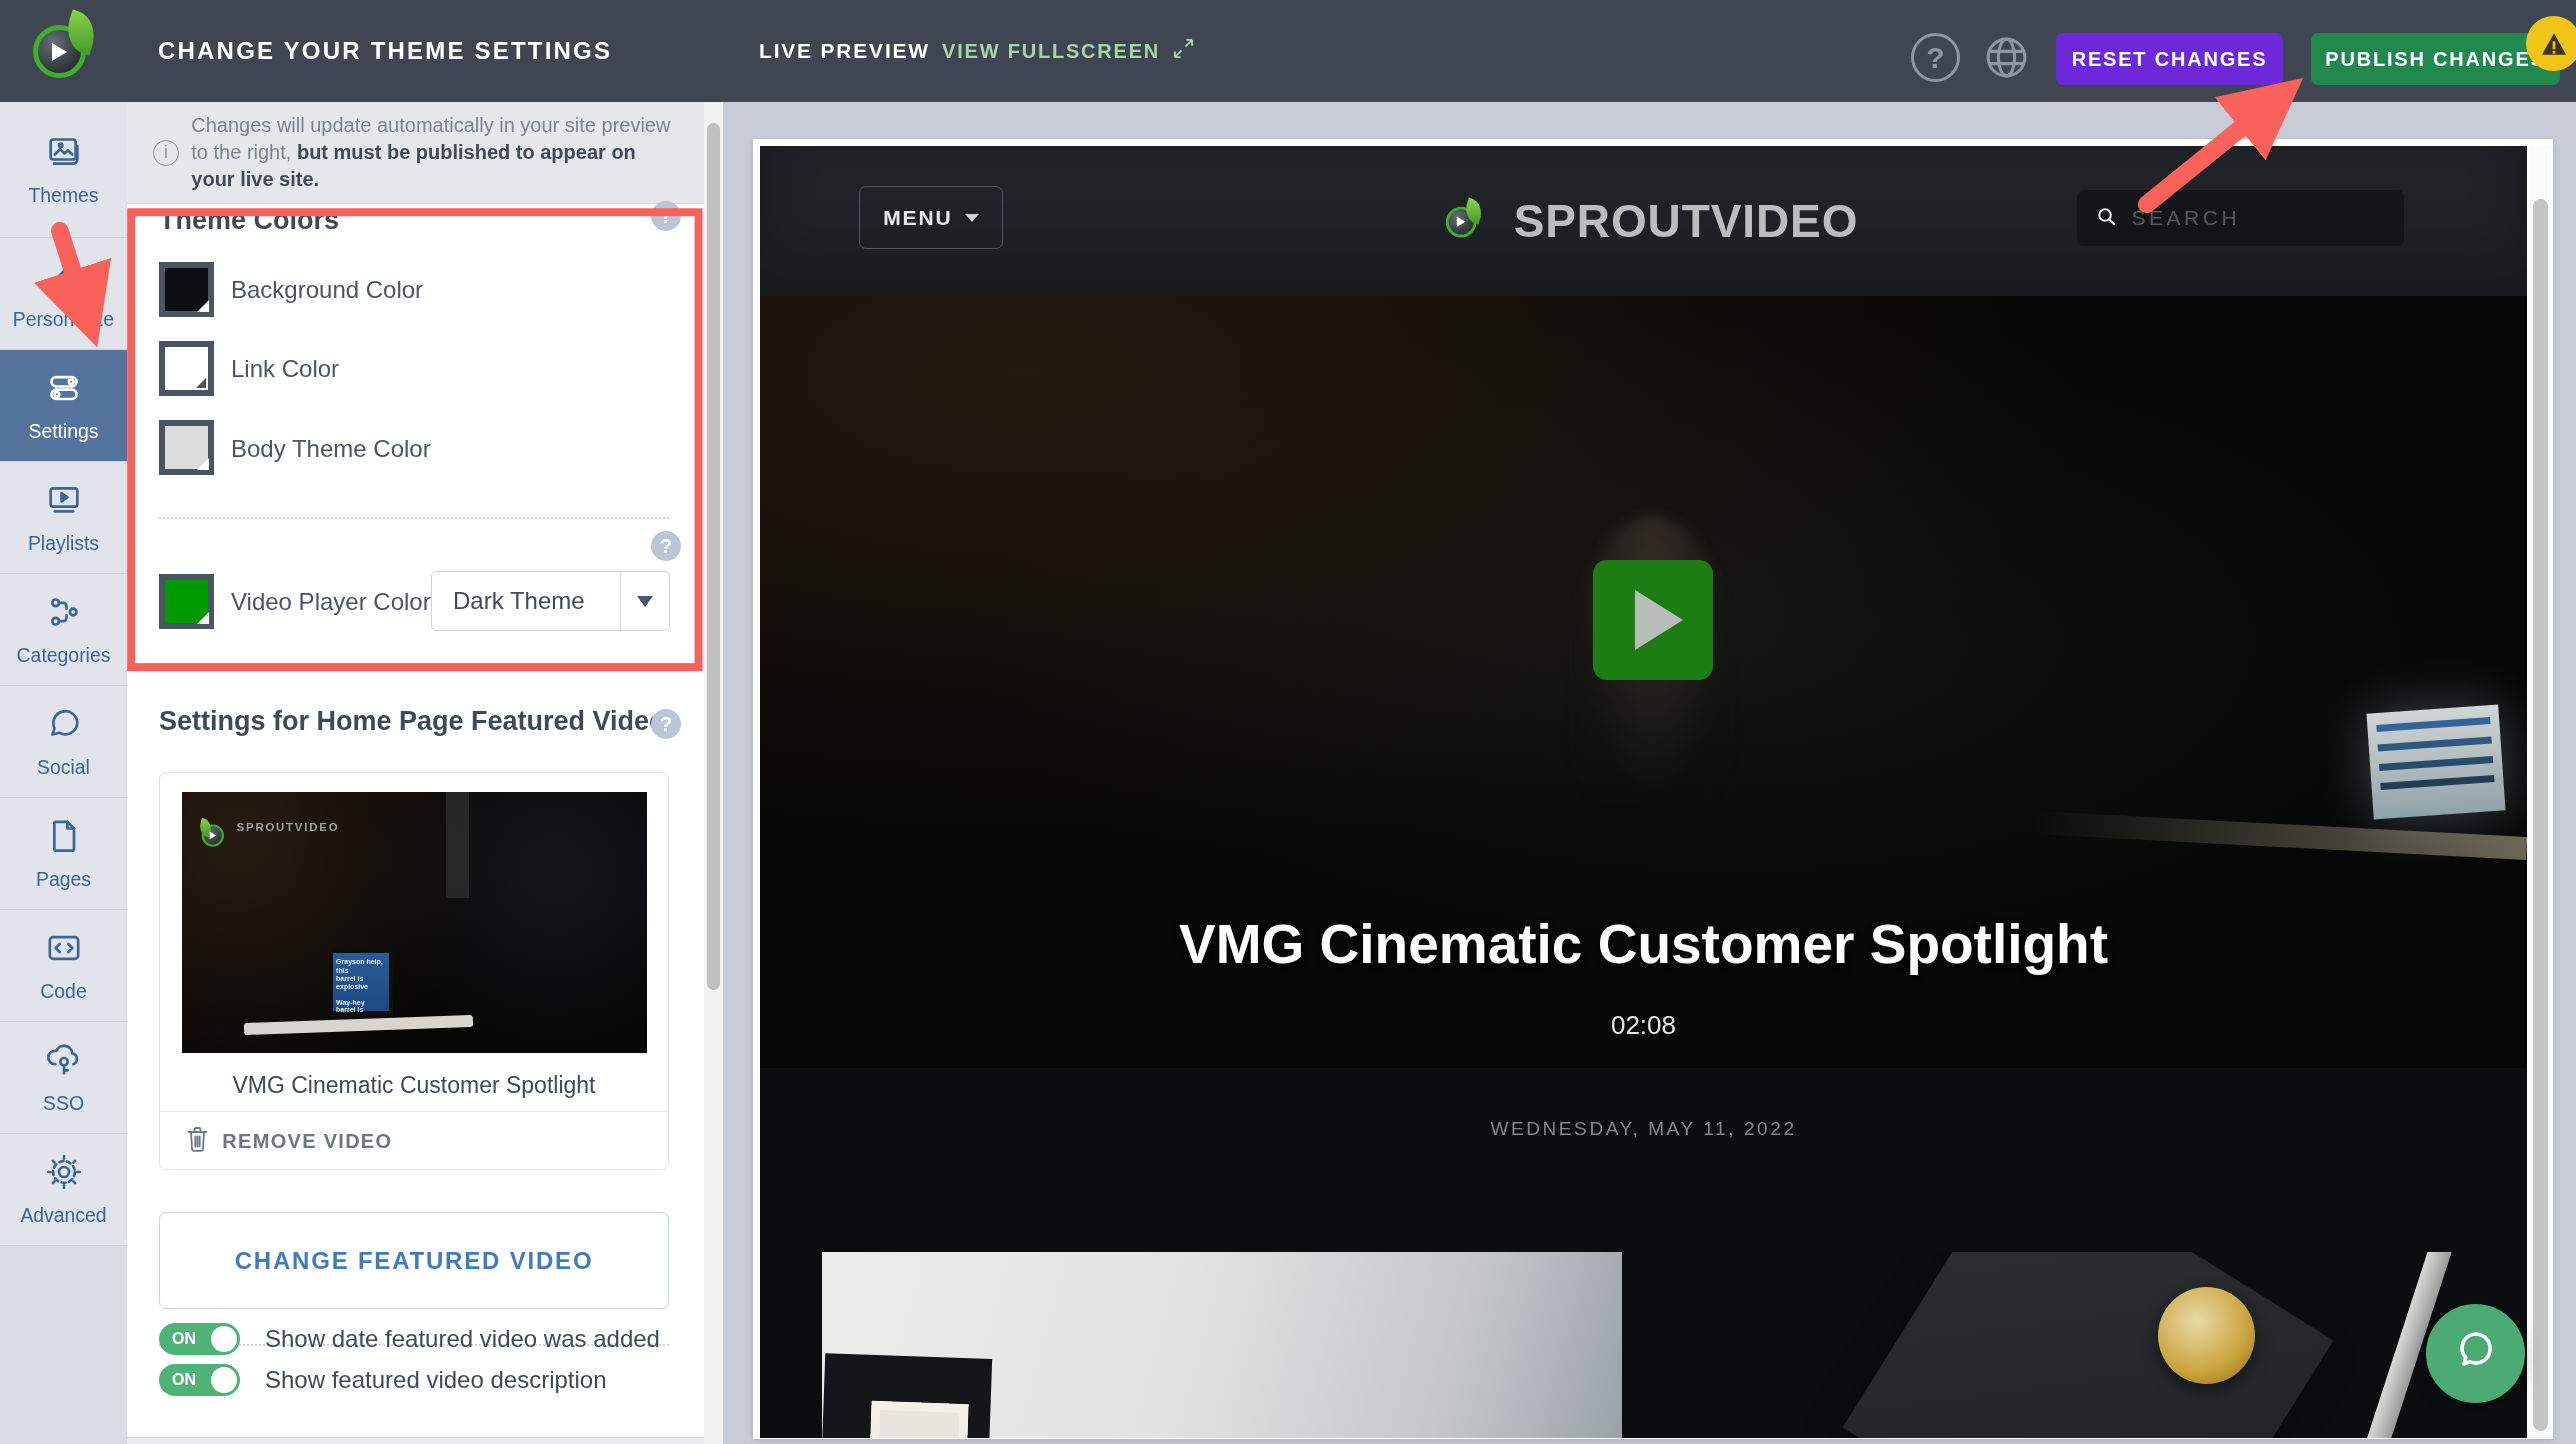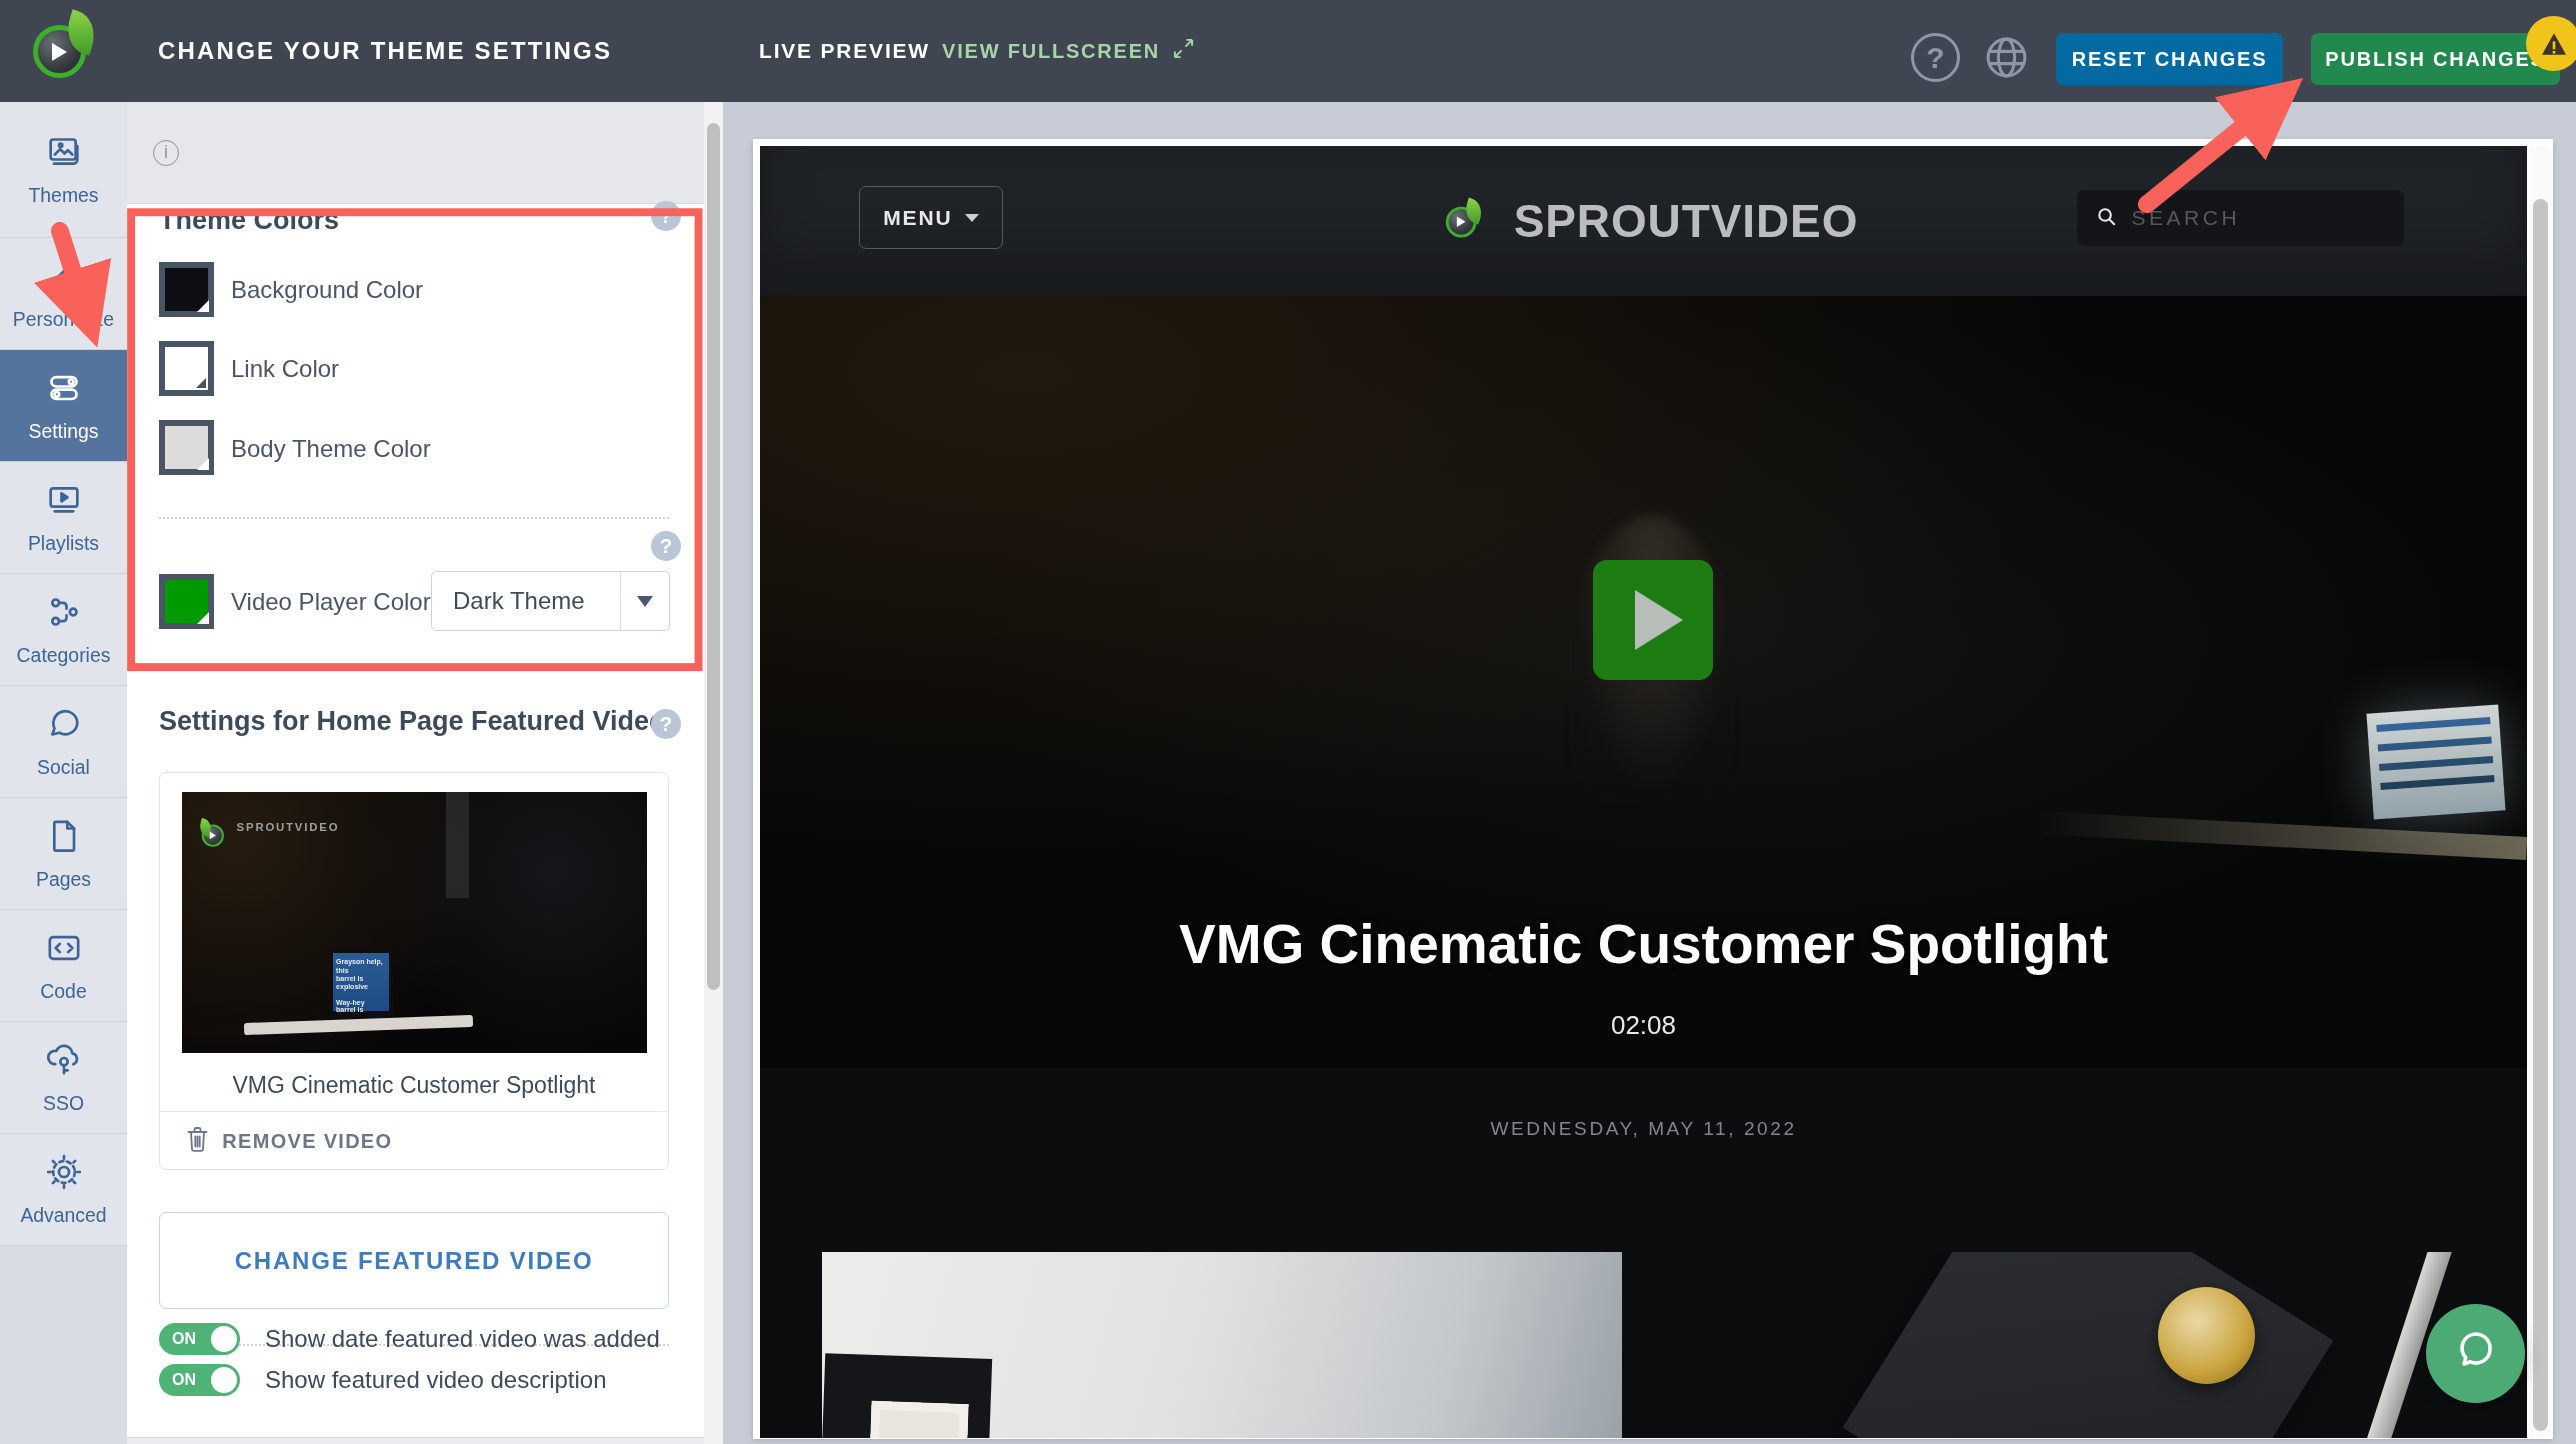--- a/index.html
+++ b/index.html
@@ -17,21 +17,21 @@
   .view-fullscreen { position:absolute; left:815px; top:0; height:102px; display:flex; align-items:center;
                      gap:12.3px; color:#a8d5a8; font-size:20px; font-weight:bold; letter-spacing:1.8px; cursor:pointer; }
   .tb-icon { position:absolute; top:33px; width:49px; height:49px; color:#8e97a3; }
   .help-circle { border:3.5px solid #8e97a3; border-radius:50%; width:49px; height:49px;
                  display:flex; align-items:center; justify-content:center;
                  color:#8e97a3; font-size:30px; font-weight:bold; }
   .tb-btn { position:absolute; top:33px; height:52px; border-radius:7px; border:none;
             color:#fff; font-size:20px; font-weight:bold; letter-spacing:1.8px;
             font-family:"Liberation Sans",sans-serif; display:flex; align-items:center; justify-content:center;
             cursor:pointer; }
-  .reset-btn { left:1929px; width:227px; background:#0369a1; }
+  .reset-btn { left:1929px; width:227px; background:#6d28d9; }
   .publish-btn { left:2184px; width:249px; background:#21894e; }
   .publish-badge { position:absolute; left:2399px; top:16px; width:55px; height:55px; border-radius:50%;
                    background:#f0c419; z-index:40; display:flex; align-items:center; justify-content:center; }
 
   
   .sidebar { position:absolute; left:0; top:0; width:127px; height:1445px; background:#d8dce4; z-index:20; }
   .side-logo { width:127px; height:102px; background:#3f4651; display:flex; align-items:center; justify-content:center; }
   .side-item { width:127px; height:112px; background:#e1e4eb; border-bottom:1.8px solid #cbd0da;
                display:flex; flex-direction:column; align-items:center; justify-content:center;
                gap:8.8px; color:#3c6596; cursor:pointer; }
@@ -331,20 +331,21 @@
       </span>
       <span class="lbl">Advanced</span>
     </div>
   </div>
 
   <div class="panel">
     <div class="info-box">
       <span class="info-ic">
           <span>i</span>
         </span>
+      <span class="info-text"><span>Changes will update automatically in your site preview to the right, </span><b>but must be published to appear on your live site.</b></span>
     </div>
 
     <div class="sec-title" style="left:32px; top:103px;">Theme Colors</div>
     <div class="help-q" style="left:524px; top:99px;">
         <span>?</span>
       </div>
 
     <div class="swatch" style="left:32px; top:160px; background:#0d0f13;">
         <span class="tri"></span>
       </div>

